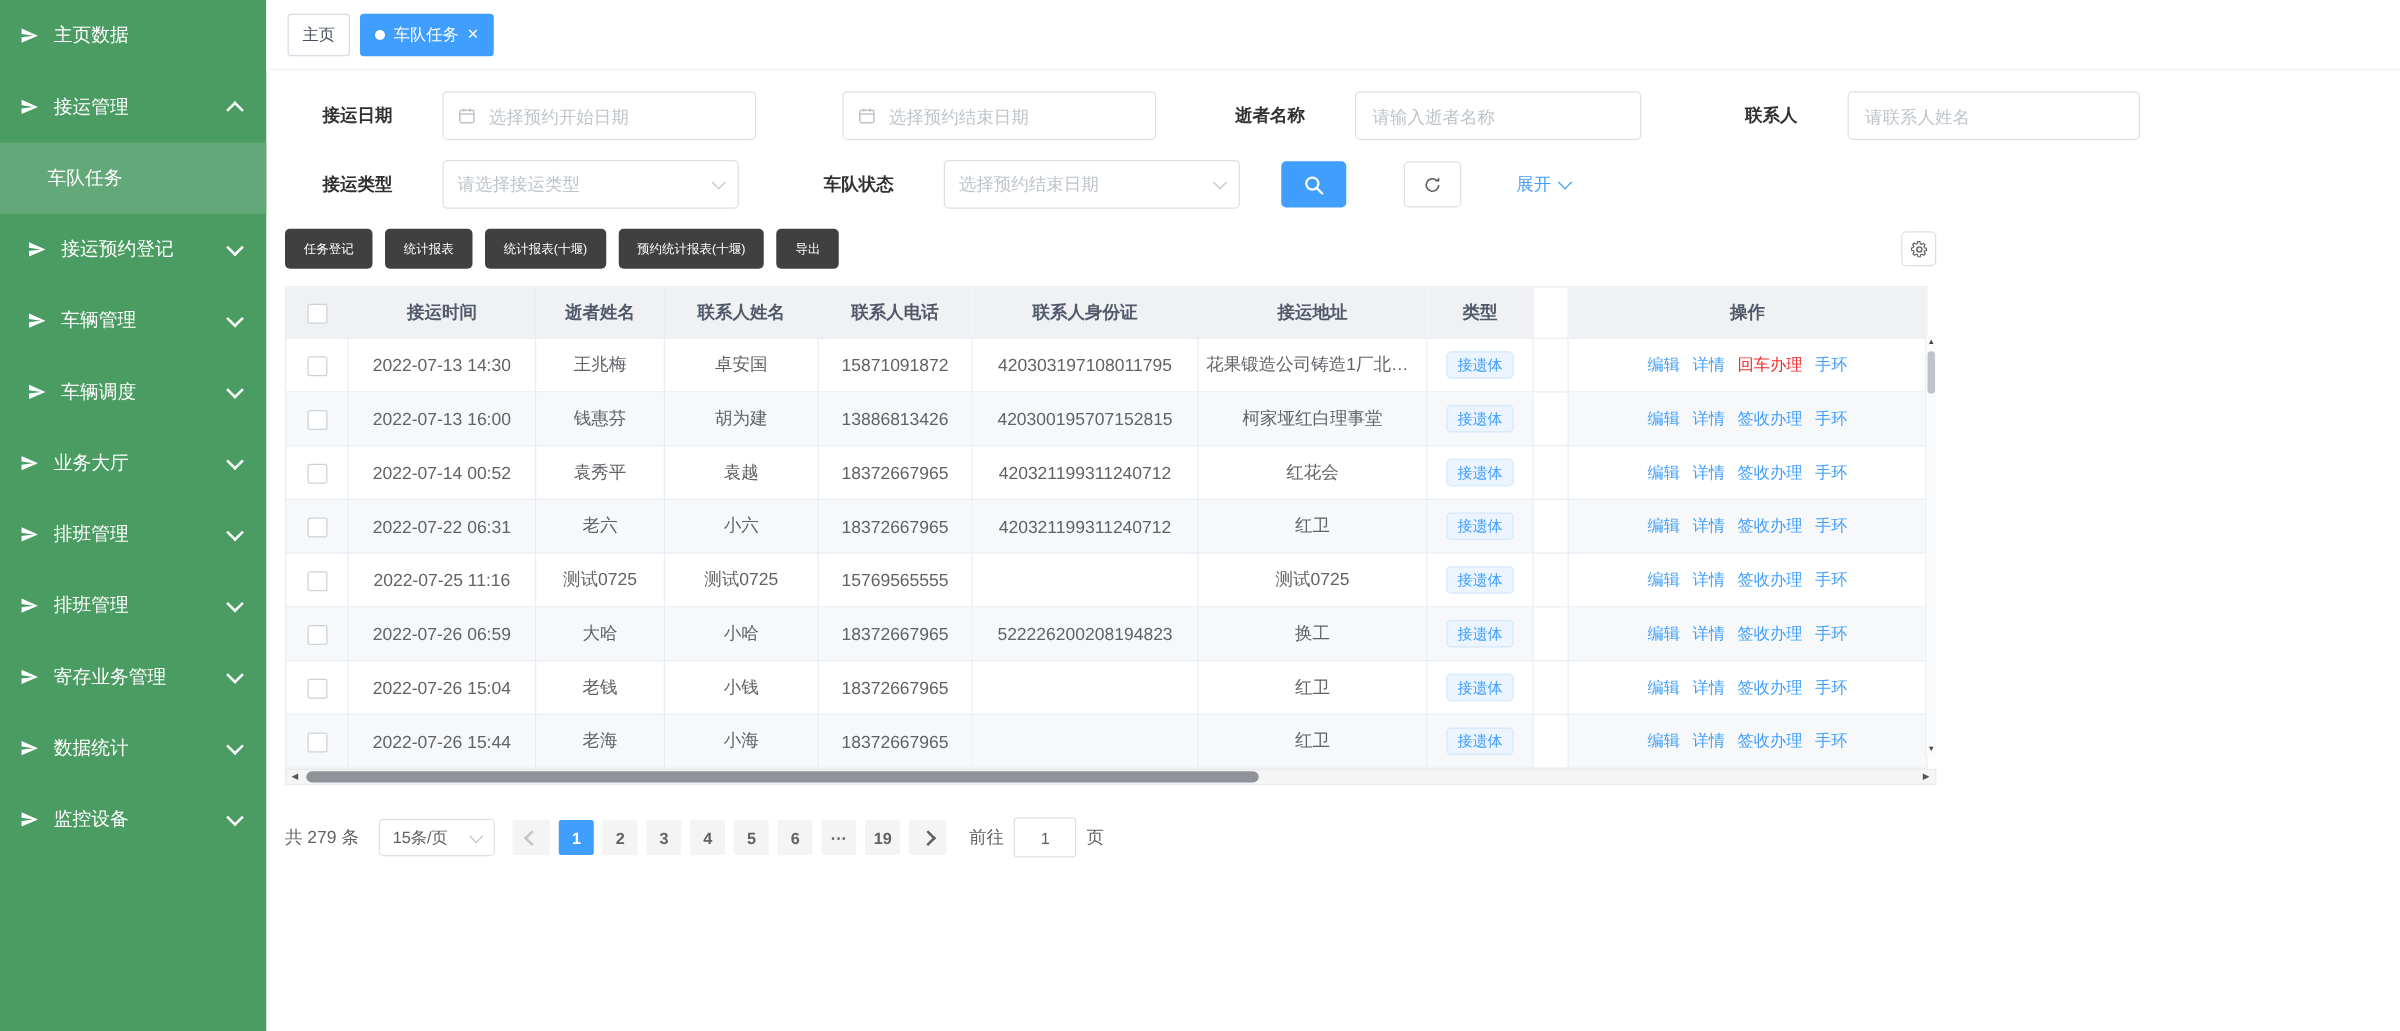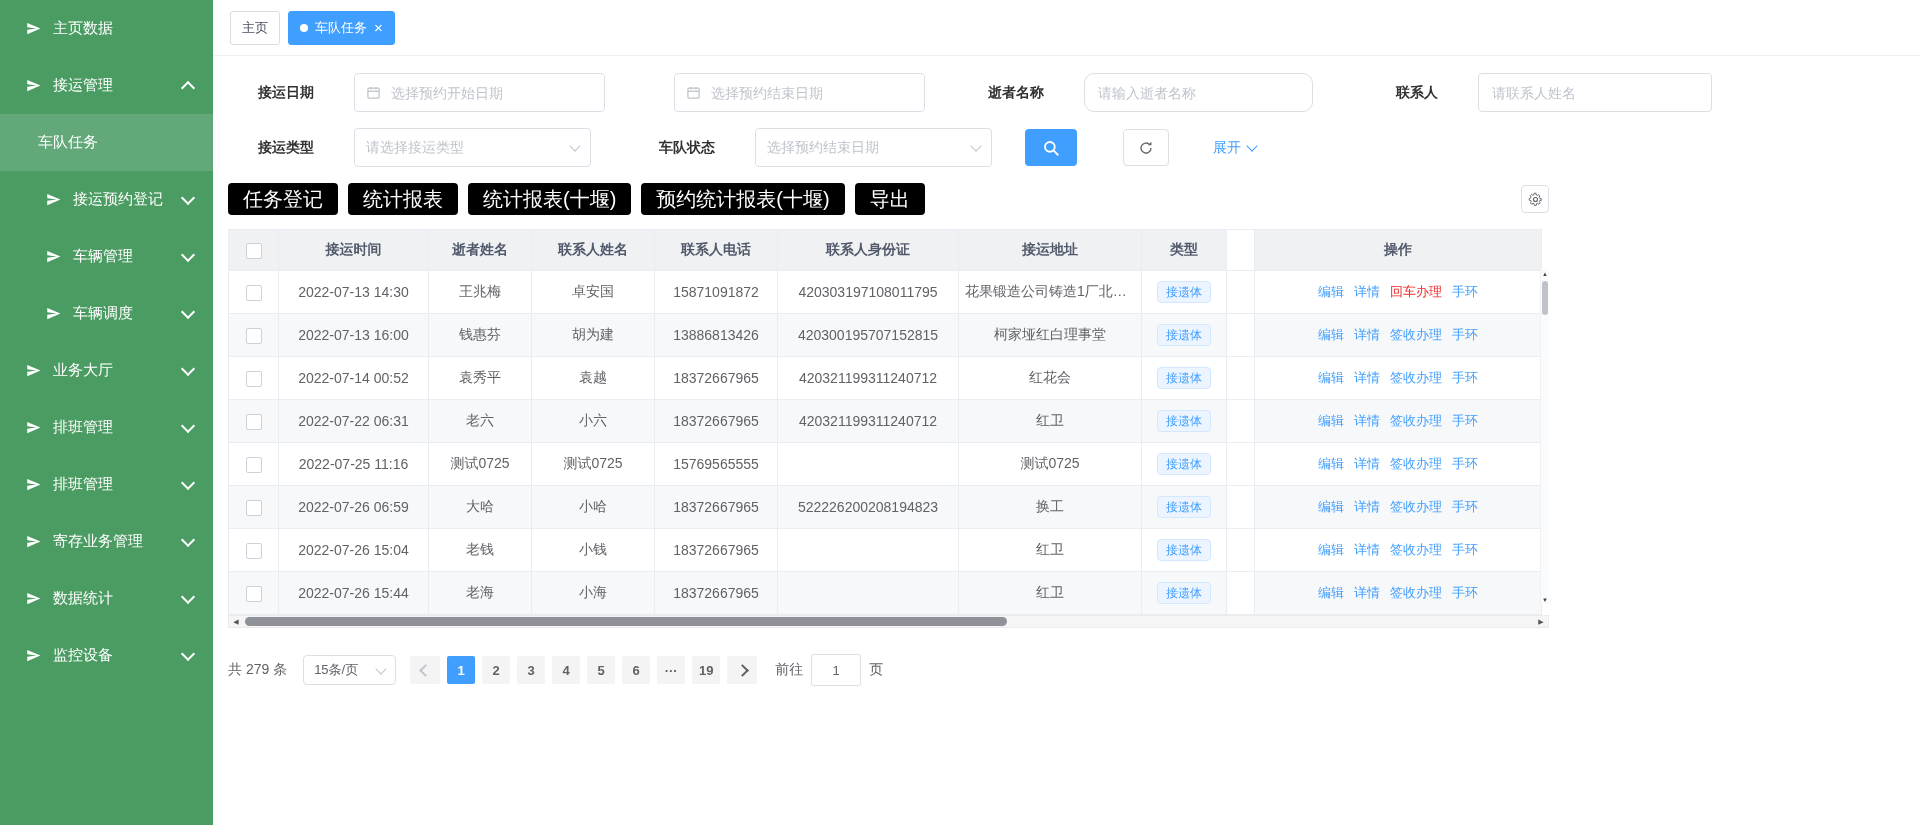--- a/index.html
+++ b/index.html
@@ -2,22 +2,22 @@
 <html><head>
 <meta charset="utf-8">
 <style>
   html,body{margin:0;padding:0;}
   body{width:1920px;height:825px;font-family:"Liberation Sans","DejaVu Sans",sans-serif;background:#ffffff;overflow:hidden;}
   .app{display:flex;width:1920px;height:825px;}
 
   
   .sidebar{width:213px;min-width:213px;background:#4b9c63;height:100%;}
   .side-item{height:57px;display:flex;align-items:center;color:#fff;font-size:15px;cursor:pointer;padding-right:20px;}
-  .side-item.l1{padding-left:26px;}
-  .side-item.l2{padding-left:46px;}
+  .side-item.l1{padding-left:16px;}
+  .side-item.l2{padding-left:22px;}
   .side-item.l2.noicon{padding-left:38px;}
   .side-item.active{background:#62a878;}
   .side-item .svg-wrap{margin-right:12px;}
   .svg-wrap{display:inline-flex;align-items:center;}
   .chev{width:8px;height:8px;border-right:2px solid #fff;border-bottom:2px solid #fff;flex:none;margin-left:auto;}
   .chev.down{transform:rotate(45deg);margin-top:-4px;}
   .chev.up{transform:rotate(-135deg);margin-top:4px;}
 
   
   .content{flex:1;height:100%;overflow:hidden;}
@@ -34,33 +34,33 @@
   .filter-row.r1{margin-top:5px;}
   .filter-row.r2{margin-top:16px;}
   .f-label{font-size:14px;font-weight:700;color:#303133;margin-right:12px;white-space:nowrap;}
   .ml30{margin-left:30px;}.ml35{margin-left:35px;}.ml40{margin-left:40px;}.ml55{margin-left:55px;}
   .box{height:37px;border:1px solid #dcdfe6;border-radius:4px;background:#fff;display:flex;align-items:center;padding:0 11px;}
   .box input{border:0;outline:0;flex:1;font-size:14px;color:#606266;background:transparent;min-width:0;}
   .box input::placeholder{color:#bfc4cc;}
   .box .cal{margin-right:8px;}
   .gap13{width:13px;}
   .w-date{width:227px;}
-  .w-deceased{width:205px;border-radius:10px;}
+  .w-deceased{width:205px;}
   .w-contact{width:210px;}
   .w-select{width:213px;}
   .select .ph{flex:1;font-size:14px;color:#bfc4cc;}
   .chev-sel{width:7px;height:7px;border-right:1.6px solid #c0c4cc;border-bottom:1.6px solid #c0c4cc;transform:rotate(45deg);margin-top:-3px;flex:none;}
   .btn-search{width:52px;height:37px;margin-left:5px;background:#409eff;border:none;border-radius:4px;display:flex;align-items:center;justify-content:center;cursor:pointer;}
   .btn-refresh{width:46px;height:37px;margin-left:18px;background:#fff;border:1px solid #dcdfe6;border-radius:4px;display:flex;align-items:center;justify-content:center;cursor:pointer;}
   .expand{margin-left:16px;color:#409eff;font-size:14px;display:inline-flex;align-items:center;gap:7px;cursor:pointer;}
   .chev-exp{width:7px;height:7px;border-right:1.6px solid #409eff;border-bottom:1.6px solid #409eff;transform:rotate(45deg);margin-top:-3px;}
 
   
   .toolbar{margin-top:16px;width:1321px;display:flex;align-items:center;}
-  .btn{height:32px;padding:0 15px;margin-right:10px;background:#000000;color:#fff;border:none;border-radius:4px;font-size:20px;cursor:pointer;white-space:nowrap;}
+  .btn{height:32px;padding:0 15px;margin-right:10px;background:#404040;color:#fff;border:none;border-radius:4px;font-size:10px;cursor:pointer;white-space:nowrap;}
   .btn-gear{margin-left:auto;margin-right:0;width:28px;height:28px;background:#fff;border:1px solid #dcdfe6;border-radius:4px;display:flex;align-items:center;justify-content:center;cursor:pointer;padding:0;}
 
   
   .table-area{position:relative;margin-top:14px;width:1321px;}
   table{border-collapse:collapse;table-layout:fixed;width:1313px;}
   th,td{border:1px solid #e9edf3;height:42px;text-align:center;font-size:14px;color:#606266;white-space:nowrap;overflow:hidden;text-overflow:ellipsis;padding:0 6px;}
   th{background:#f0f1f3;color:#51596b;font-weight:700;height:40px;font-size:14px;}
   tbody tr:nth-child(even) td{background:#f7f8fa;}
   td.gap,th.gap{background:#fff !important;}
   .checkbox{display:inline-block;width:14px;height:14px;border:1px solid #cdd2da;border-radius:2px;background:#fff;vertical-align:middle;cursor:pointer;}

